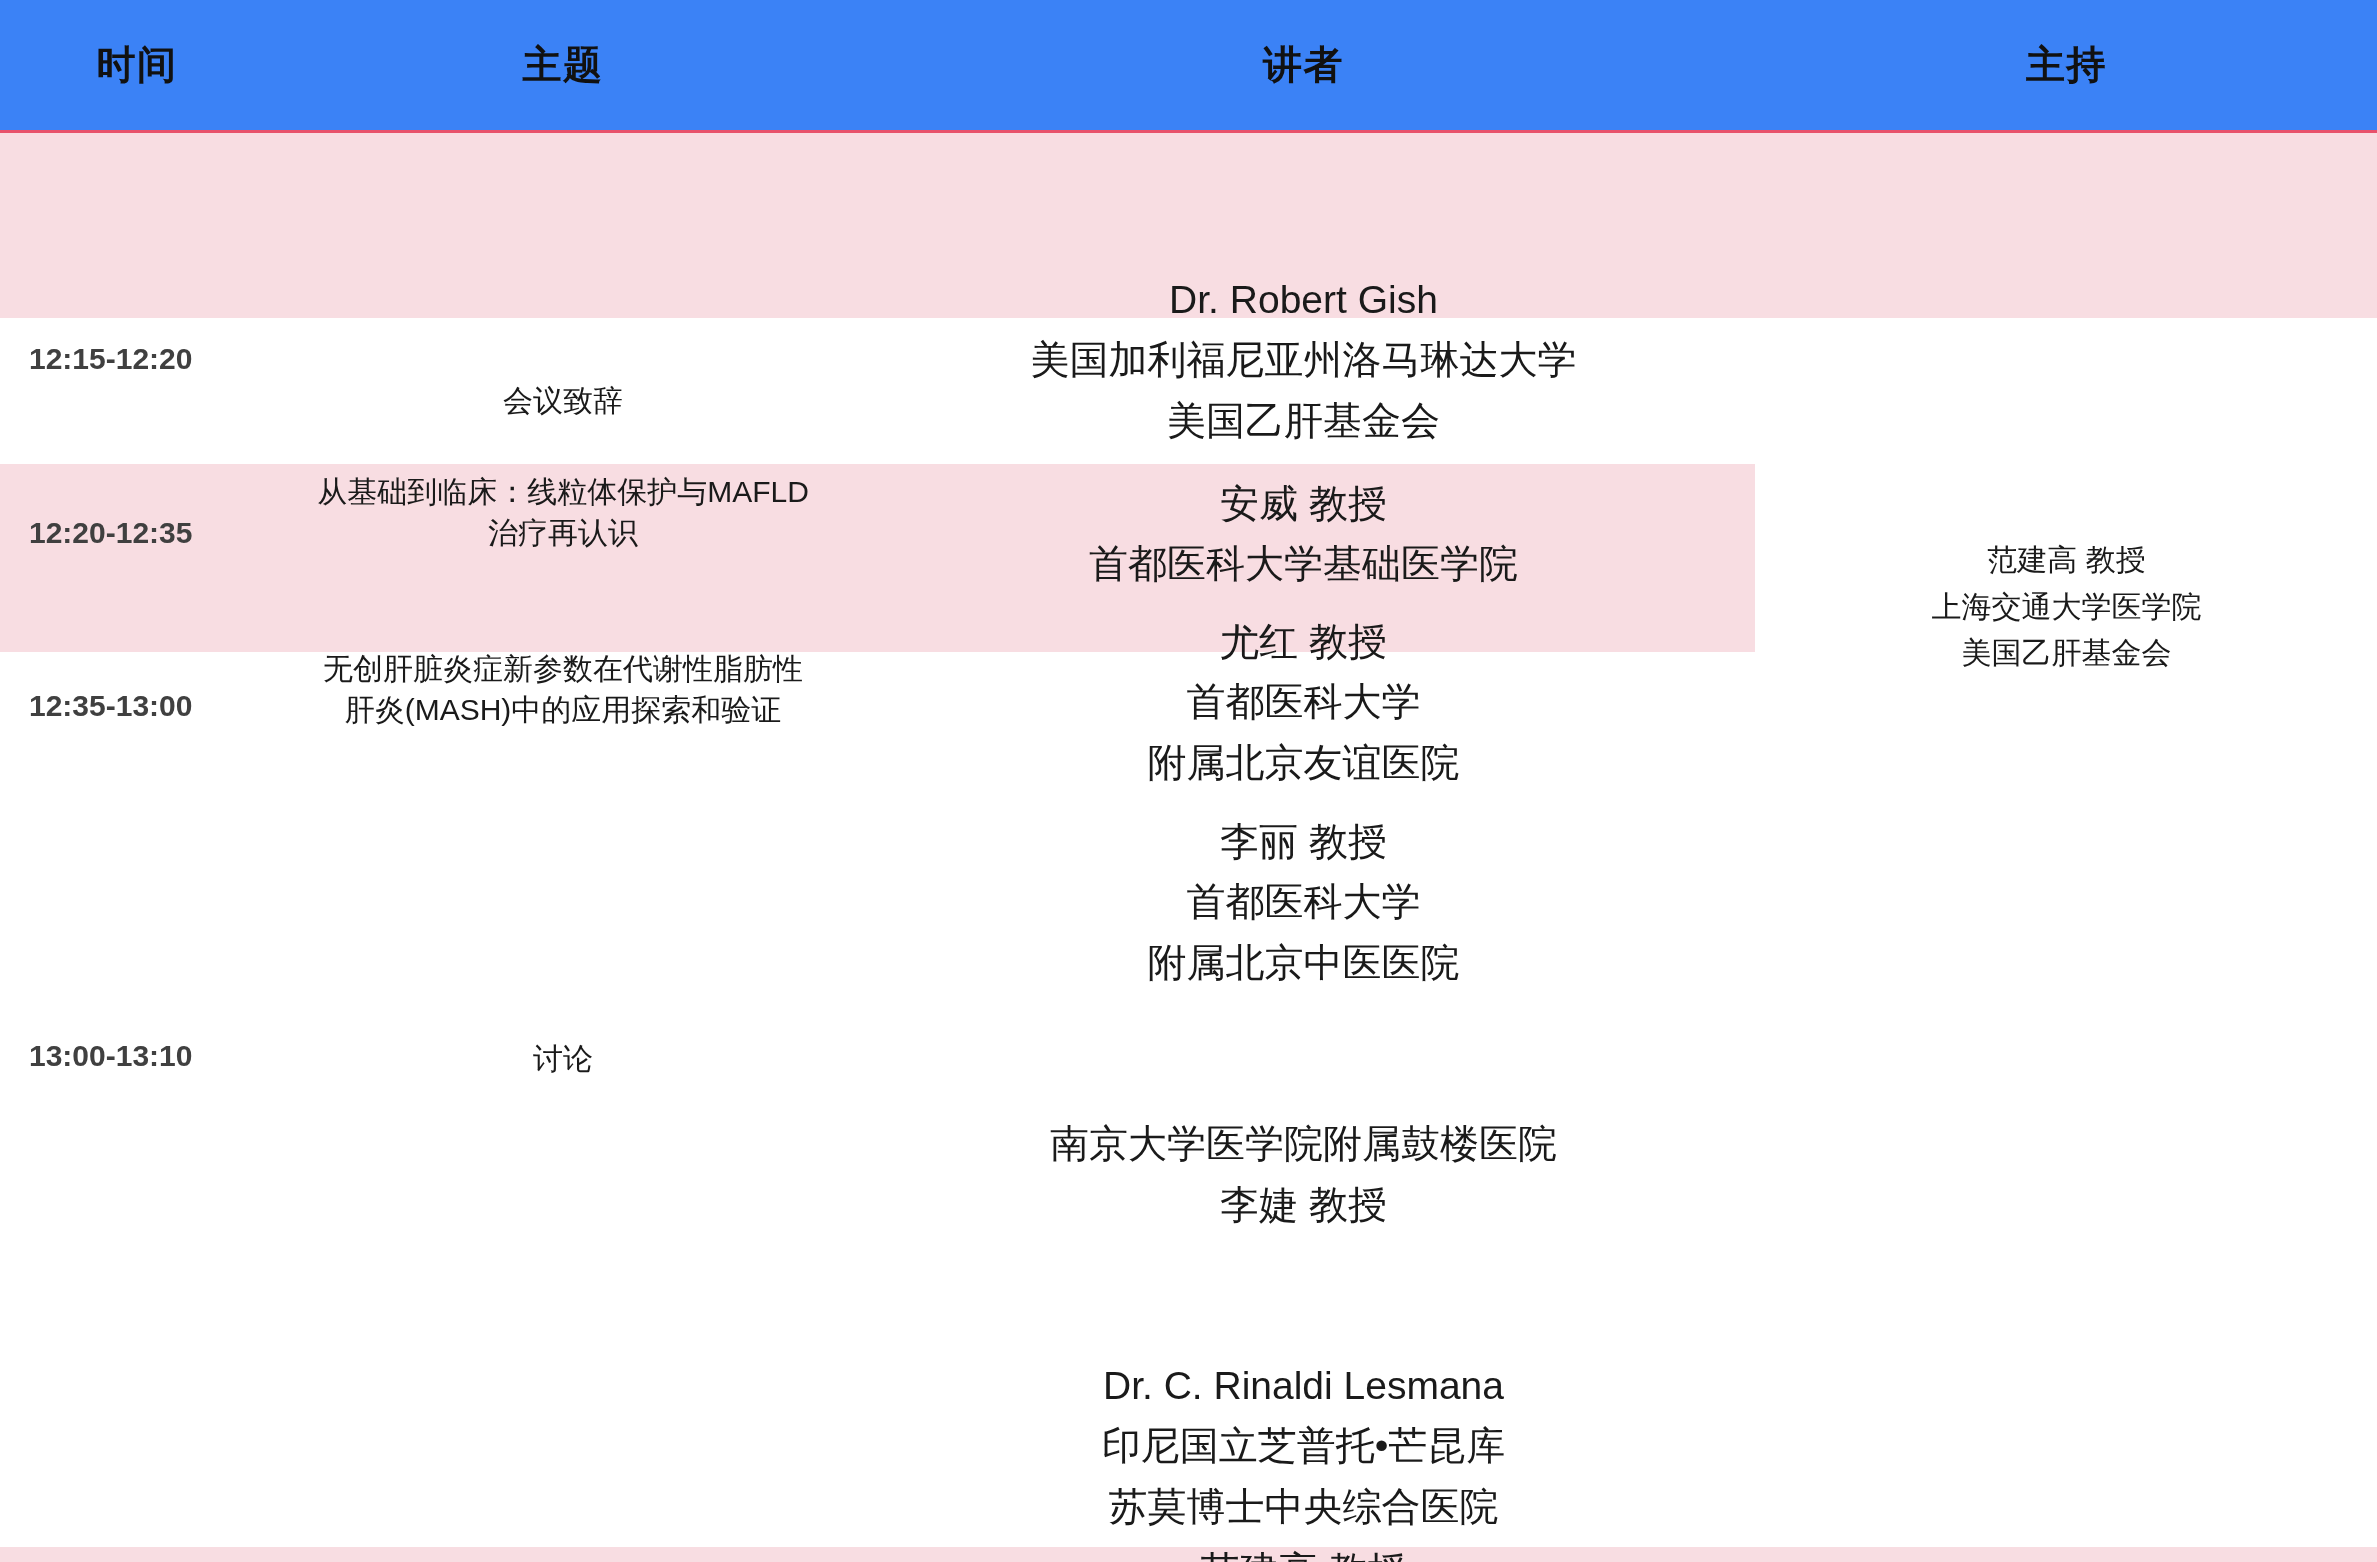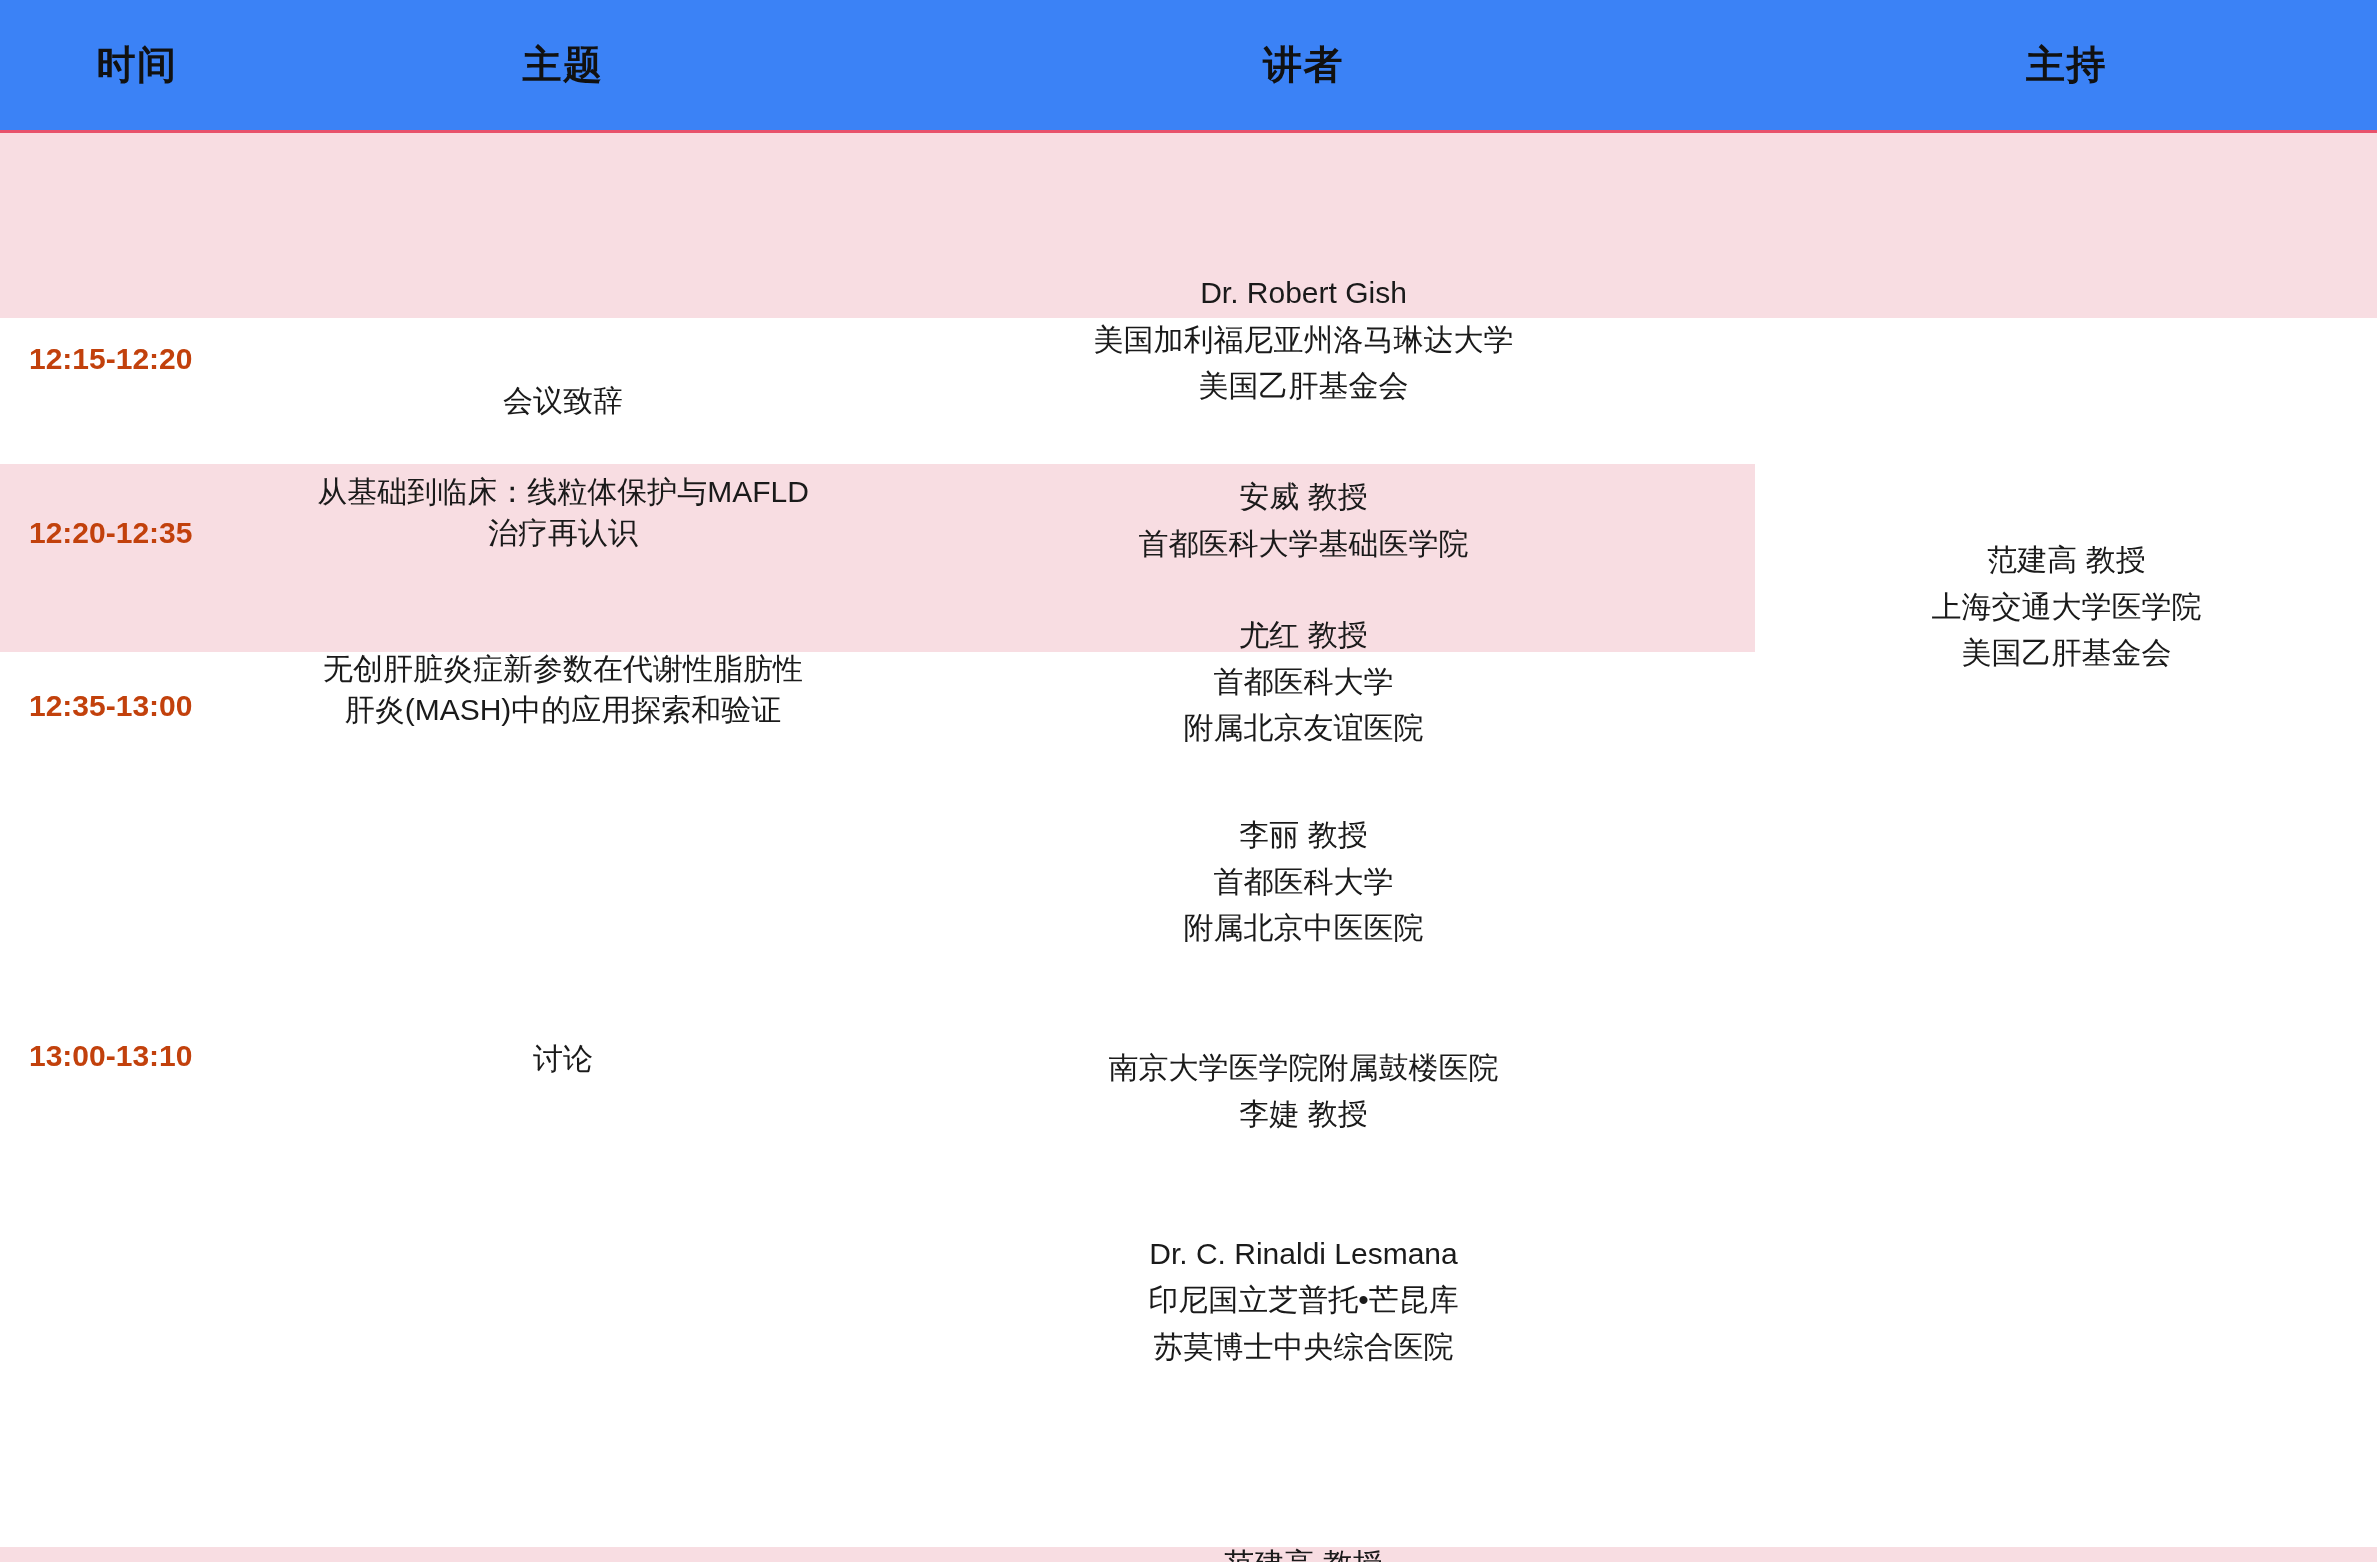--- a/index.html
+++ b/index.html
@@ -56,32 +56,32 @@
   .band.white { background: #ffffff; }
 
   
   .cellblock {
     position: absolute;
     box-sizing: border-box;
   }
   .time-cell {
     font-size: 30px;
     font-weight: bold;
-    color: #c2410c;
+    color: #404040;
     text-align: left;
     padding-left: 29px;
   }
   .topic-cell {
     font-size: 30px;
     color: #1a1a1a;
     text-align: center;
     line-height: 1.35;
   }
   .speaker-cell {
-    font-size: 30px;
+    font-size: 39px;
     color: #1a1a1a;
     text-align: center;
     line-height: 1.55;
   }
   .chair-cell {
     font-size: 30px;
     color: #1a1a1a;
     text-align: center;
     line-height: 1.55;
   }

